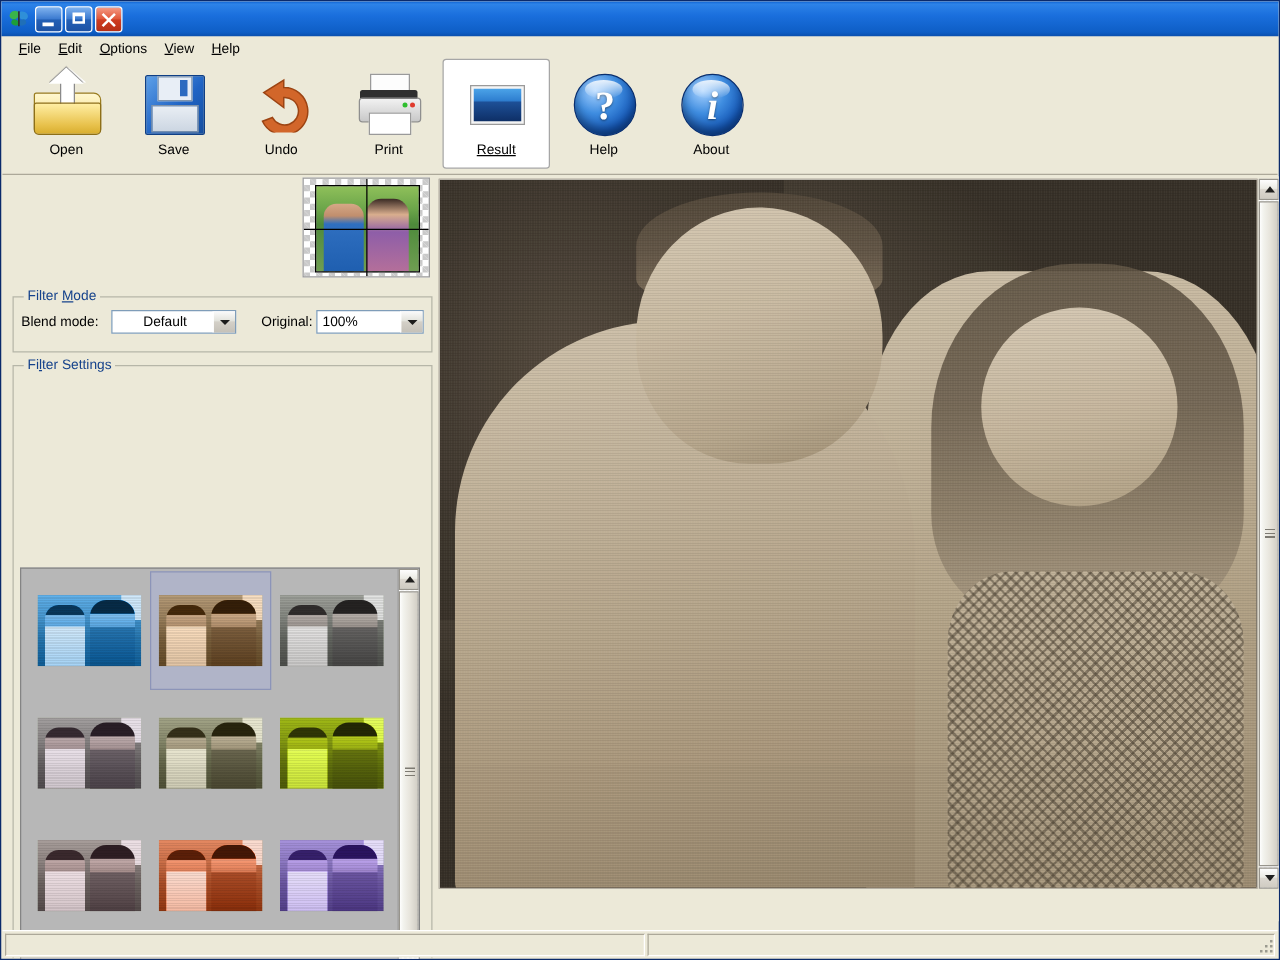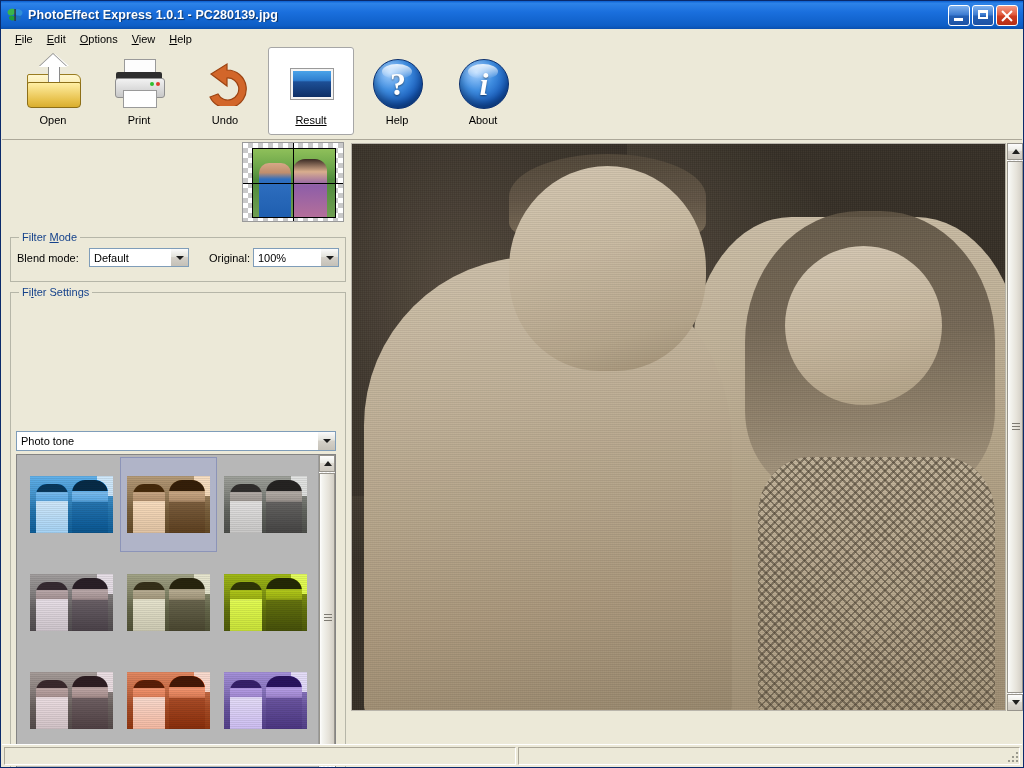--- a/index.html
+++ b/index.html
@@ -234,21 +234,20 @@
   <div class="titlebar">
     <div class="titlebar-icon">
       <svg width="18" height="18" viewBox="0 0 18 18">
         <ellipse cx="5.5" cy="6" rx="4" ry="3.2" fill="#39b54a" transform="rotate(-25 5.5 6)"></ellipse>
         <ellipse cx="12.5" cy="6.5" rx="4" ry="3.2" fill="#2f8fd8" transform="rotate(25 12.5 6.5)"></ellipse>
         <ellipse cx="6" cy="12" rx="3" ry="2.4" fill="#1d9e3a" transform="rotate(20 6 12)"></ellipse>
         <ellipse cx="12" cy="12" rx="3" ry="2.4" fill="#1f6fb8" transform="rotate(-20 12 12)"></ellipse>
         <rect x="8.4" y="3" width="1.4" height="12" fill="#333"></rect>
       </svg>
     </div>
-    <div class="titlebar-text">PhotoEffect Express 1.0.1 - PC280139.jpg</div>
     <div class="win-btns">
       <div class="win-btn wb-min">
           <i></i>
         </div>
       <div class="win-btn wb-max">
           <i></i>
         </div>
       <div class="win-btn close wb-cls">
           <i class="a"></i>
           <i class="b"></i>
@@ -269,42 +268,50 @@
     <div class="tb-btn">
       <div class="ic ic-open">
         <div class="fold-back"></div>
         <div class="arrow" style="left:24px;top:10px;width:10px;height:18px;"></div>
         <div class="arrowtip" style="left:15px;top:0px;"></div>
         <div class="fold-front"></div>
       </div>
       <div class="lbl">Open</div>
     </div>
 
+    <div class="tb-btn">
+      <div class="ic ic-save">
+        <div class="body"></div>
+          <div class="shutter"></div>
+          <div class="label"></div>
+      </div>
+      <div class="lbl">Save</div>
+    </div>
+
+    <div class="tb-btn">
+      <div class="ic">
+        <svg class="arrowcurve" viewBox="0 0 50 46">
+          <path d="M25 6 A19 19 0 1 1 8 33 L16 30 A11 11 0 1 0 25 14 L25 22 L9 10 L25 0 Z" fill="#d2662a" stroke="#9c4413" stroke-width="1.2" transform="translate(2,4)"></path>
+        </svg>
+      </div>
+      <div class="lbl">Undo</div>
+    </div>
 
     <div class="tb-btn">
       <div class="ic ic-print">
         <div class="top"></div>
           <div class="mid"></div>
           <div class="base"></div>
         <div class="led g"></div>
           <div class="led r"></div>
           <div class="paper"></div>
       </div>
       <div class="lbl">Print</div>
     </div>
 
-    <div class="tb-btn">
-      <div class="ic">
-        <svg class="arrowcurve" viewBox="0 0 50 46">
-          <path d="M25 6 A19 19 0 1 1 8 33 L16 30 A11 11 0 1 0 25 14 L25 22 L9 10 L25 0 Z" fill="#d2662a" stroke="#9c4413" stroke-width="1.2" transform="translate(2,4)"></path>
-        </svg>
-      </div>
-      <div class="lbl">Undo</div>
-    </div>
-
 
 
     <div class="tb-btn selected">
       <div class="ic ic-res">
         <div class="frame">
             <div class="pic"></div>
           </div>
       </div>
       <div class="lbl">Result</div>
     </div>
@@ -328,39 +335,35 @@
     </div>
 
   </div>
 
   <div class="leftpanel">
 
 
     <div class="group" id="grp-mode">
       <div class="cap"><span>Filter </span><u>M</u><span>ode</span></div>
       <div class="fld-label" style="left:6px;top:14px;">Blend mode:</div>
-      <div class="combo" style="left:78px;top:10px;width:100px;">
+      <div class="combo" style="left:78px;top:10px;width:100px;text-align:center;">
         <span class="val">Default</span>
         <span class="arw"></span>
       </div>
       <div class="fld-label" style="left:198px;top:14px;">Original:</div>
       <div class="combo" style="left:242px;top:10px;width:86px;">
         <span class="val">100%</span>
         <span class="arw"></span>
       </div>
     </div>
 
     <div class="group" id="grp-settings">
       <div class="cap"><span>Fi</span><u>l</u><span>ter Settings</span></div>
     </div>
 
-    <div class="combo" style="left:14px;top:291px;width:320px;height:20px;">
-      <span class="val">Photo tone</span>
-      <span class="arw" style="height:18px;"></span>
-    </div>
 
     <div class="filterlist">
       <div class="fl-inner" id="thumbs">
           <div class="thumbcell" style="left: 6px; top: 2px;">
             <div class="tpic">
               <div class="tbase"></div>
               <div class="tsky"></div>
               <div class="twoman"></div>
               <div class="tman"></div>
               <div class="tover" style="background: rgba(128, 128, 128, 0.55); mix-blend-mode: color;"></div>

